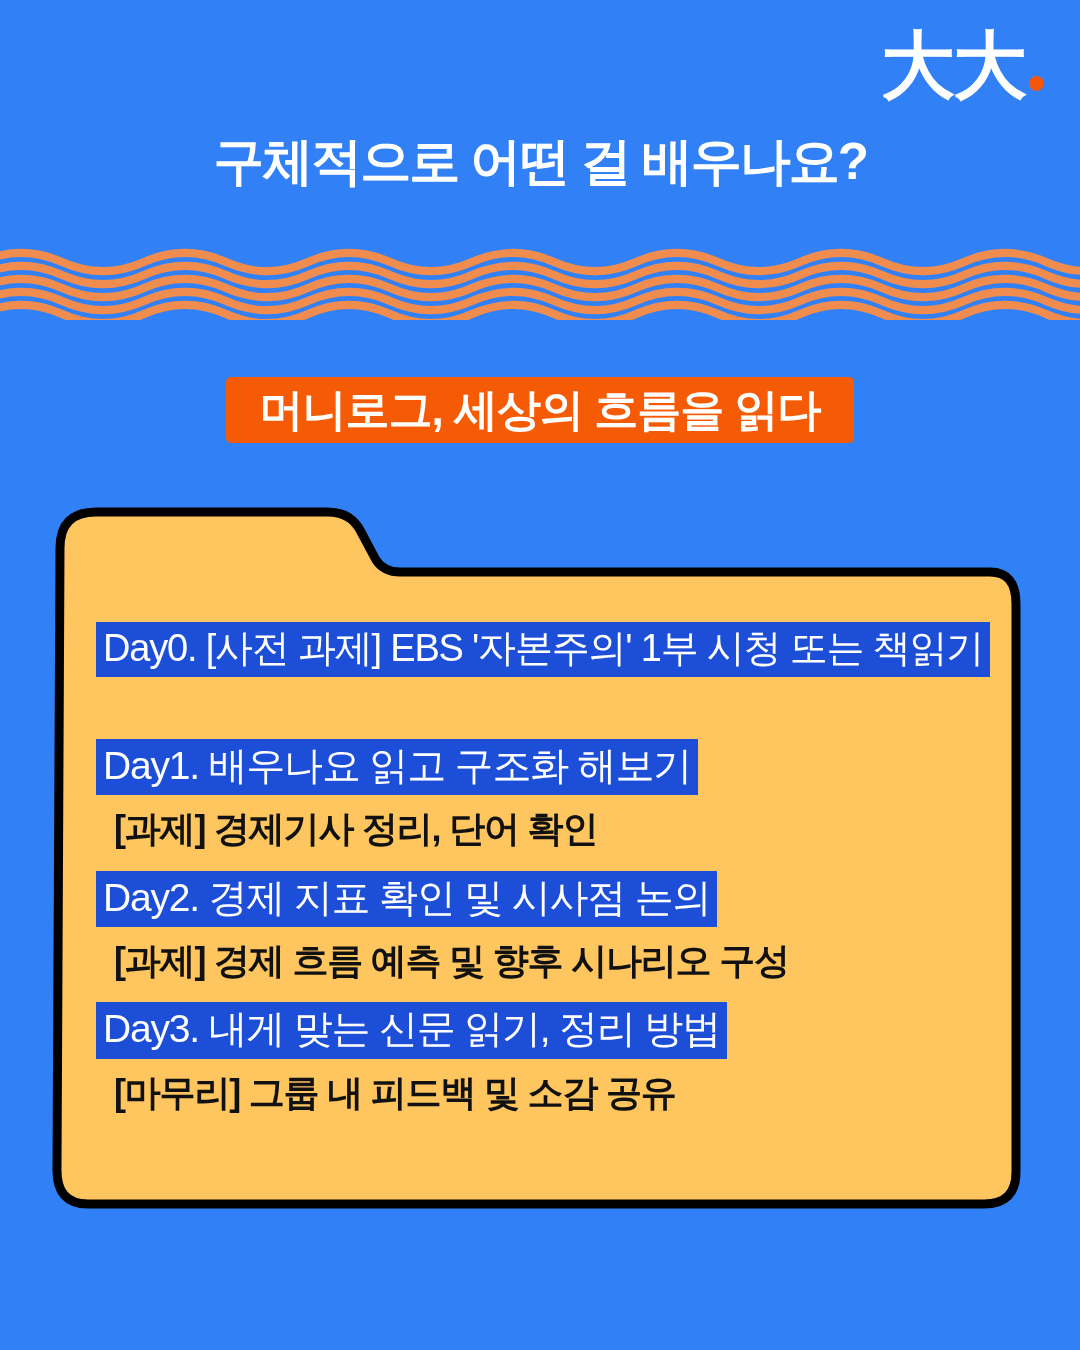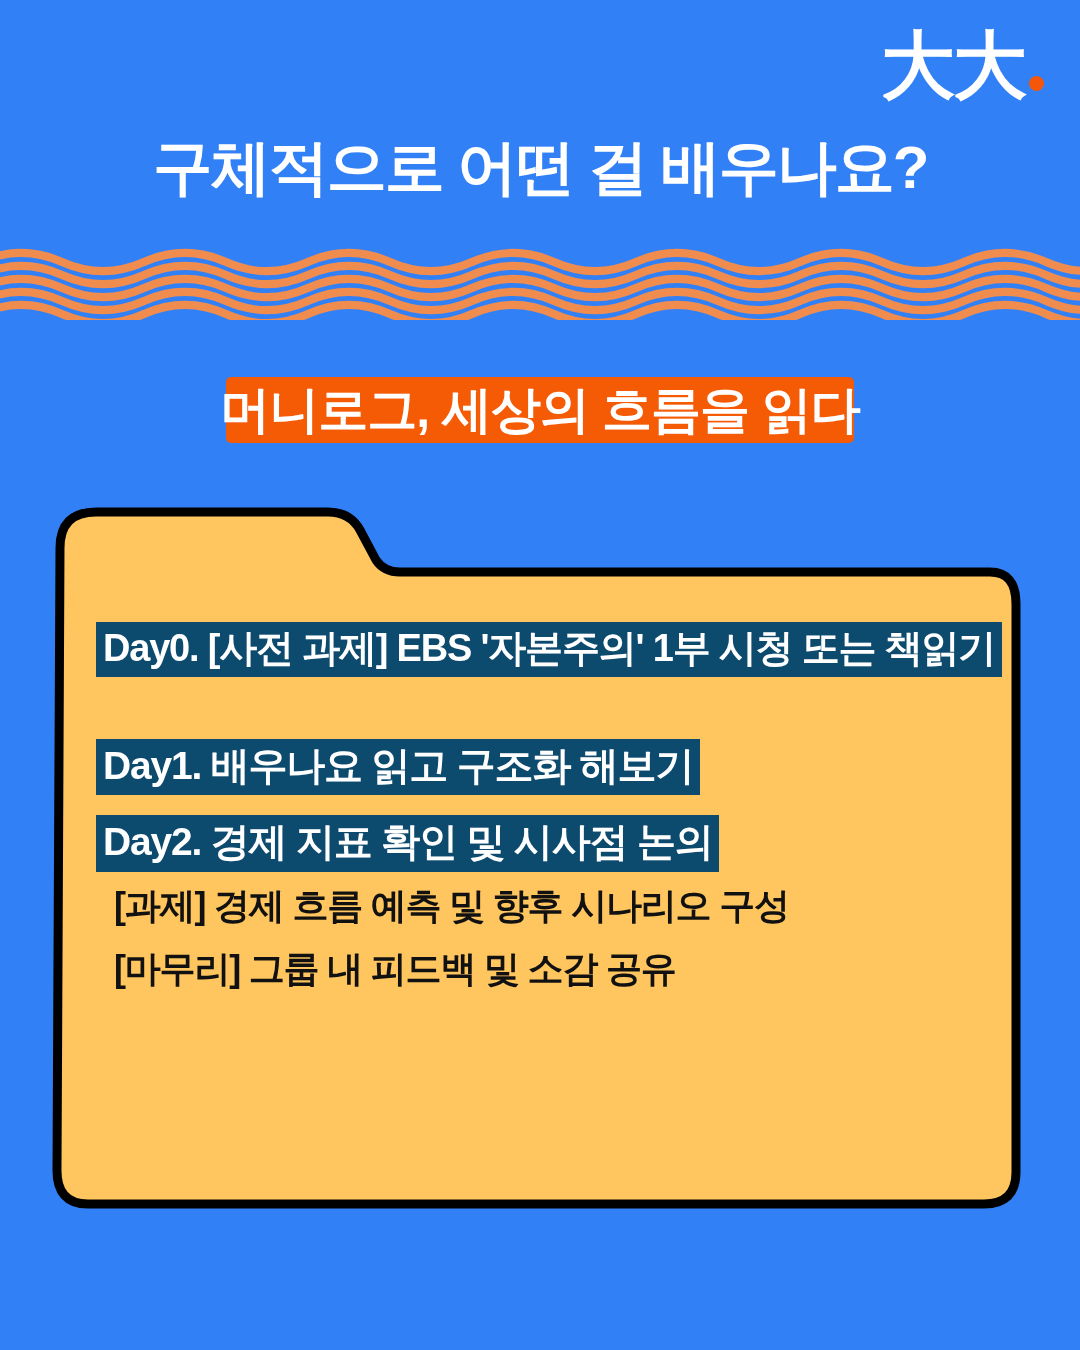--- a/index.html
+++ b/index.html
@@ -42,21 +42,21 @@
   }
 
   
   .page-title {
     position: absolute;
     top: 128px;
     left: 0;
     width: 1080px;
     text-align: center;
     color: #FFFFFF;
-    font-size: 60px;
+    font-size: 51px;
     font-weight: 700;
     letter-spacing: -2px;
     white-space: nowrap;
   }
 
   
   .wave-divider {
     position: absolute;
     top: 248px;
     left: 0;
@@ -72,21 +72,21 @@
     width: 628px;
     height: 66px;
     background: #F55A05;
     border-radius: 5px;
     display: flex;
     align-items: center;
     justify-content: center;
   }
   .badge-text {
     color: #FFFFFF;
-    font-size: 50px;
+    font-size: 44px;
     font-weight: 700;
     letter-spacing: -1px;
     white-space: nowrap;
   }
 
   
   .folder-wrap {
     position: absolute;
     top: 500px;
     left: 38px;
@@ -101,24 +101,24 @@
   .folder-content {
     position: absolute;
     top: 122px;
     left: 58px;
     width: 920px;
   }
 
   
   .row-head {
     display: inline-block;
-    background: #0c4a6e;
+    background: #1d4ed8;
     color: #FFFFFF;
     font-size: 39px;
-    font-weight: 700;
+    font-weight: 400;
     letter-spacing: -1.2px;
     line-height: 1.24;
     padding: 3px 7px 5px 7px;
     white-space: nowrap;
   }
   .row-head.wide {
     font-size: 38px;
   }
   .row-sub {
     color: #111111;
@@ -179,25 +179,27 @@
   </svg>
 
   <div class="folder-content">
 
     <div class="row-block day0">
       <div class="row-head wide">Day0. [사전 과제] EBS '자본주의' 1부 시청 또는 책읽기</div>
     </div>
 
     <div class="row-block day1">
       <div class="row-head">Day1. 배우나요 읽고 구조화 해보기</div>
+      <div class="row-sub">[과제] 경제기사 정리, 단어 확인</div>
     </div>
 
     <div class="row-block day2">
       <div class="row-head">Day2. 경제 지표 확인 및 시사점 논의</div>
       <div class="row-sub">[과제] 경제 흐름 예측 및 향후 시나리오 구성</div>
     </div>
 
     <div class="row-block day3">
+      <div class="row-head">Day3. 내게 맞는 신문 읽기, 정리 방법</div>
       <div class="row-sub">[마무리] 그룹 내 피드백 및 소감 공유</div>
     </div>
 
   </div>
 </div>
 
 </body></html>

